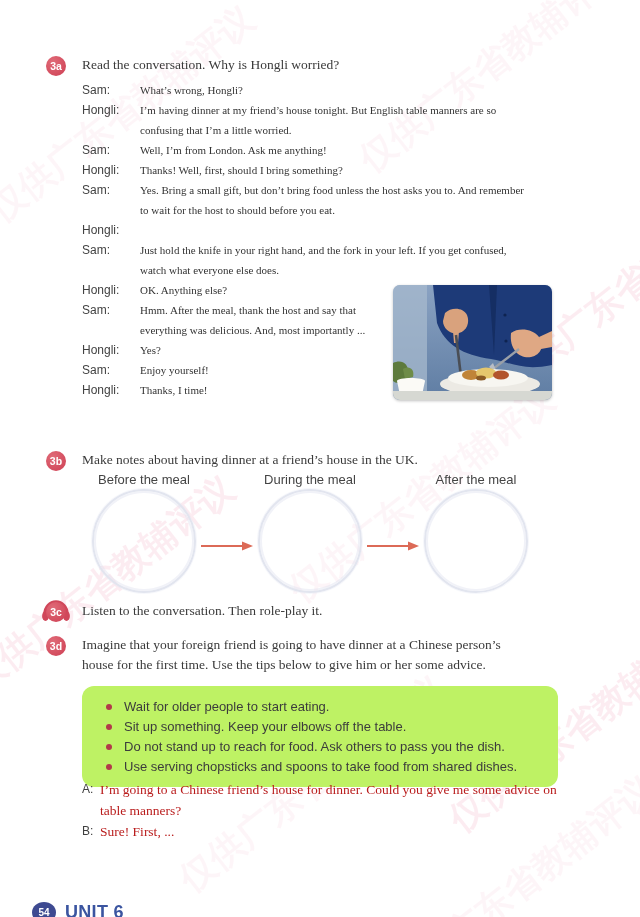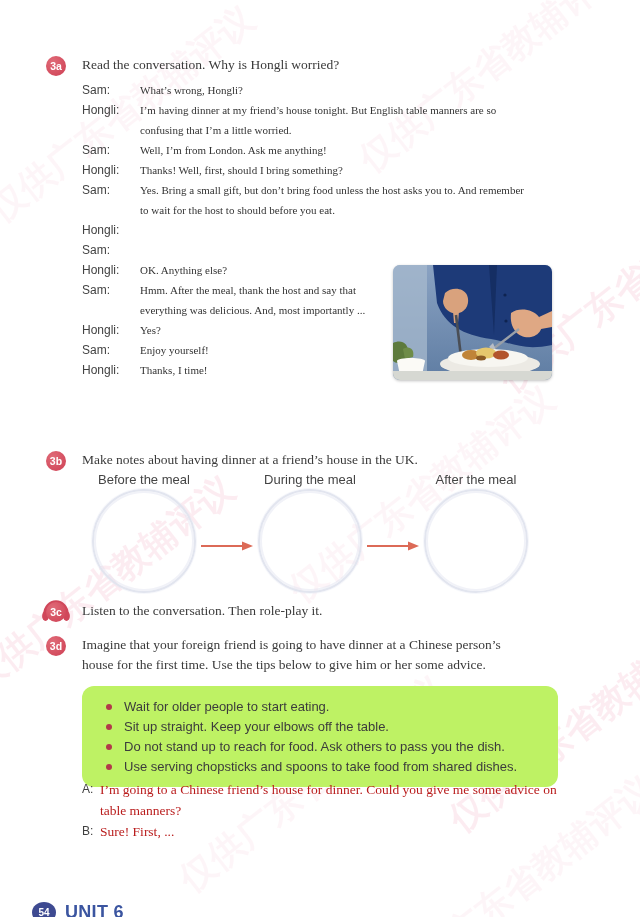--- a/index.html
+++ b/index.html
@@ -158,20 +158,21 @@
         </div>
         <div class="d-row">
           <span class="d-speaker">Sam:</span>
           <span class="d-text">Yes. Bring a small gift, but don’t bring food unless the host asks you to. And remember to wait for the host to should before you eat.</span>
         </div>
         <div class="d-row">
           <span class="d-speaker">Hongli:</span>
         </div>
         <div class="d-row">
           <span class="d-speaker">Sam:</span>
+          <span class="d-text">Just hold the knife in your right hand, and the fork in your left. If you get confused, watch what everyone else does.</span>
         </div>
 
         <div class="dialog-split">
           <div class="dialog-left">
             <div class="d-row">
               <span class="d-speaker">Hongli:</span>
               <span class="d-text">OK. Anything else?</span>
             </div>
             <div class="d-row">
               <span class="d-speaker">Sam:</span>
@@ -285,21 +286,21 @@
         <span class="sec-title wide">Imagine that your foreign friend is going to have dinner at a Chinese person’s house for the first time. Use the tips below to give him or her some advice.</span>
       </div>
 
       <div class="tips-box">
         <div class="tip-row">
           <span class="tip-bullet"></span>
           <span class="tip-text">Wait for older people to start eating.</span>
         </div>
         <div class="tip-row">
           <span class="tip-bullet"></span>
-          <span class="tip-text">Sit up straight. Keep your elbows off the table.</span>
+          <span class="tip-text">Sit up something. Keep your elbows off the table.</span>
         </div>
         <div class="tip-row">
           <span class="tip-bullet"></span>
           <span class="tip-text">Do not stand up to reach for food. Ask others to pass you the dish.</span>
         </div>
         <div class="tip-row">
           <span class="tip-bullet"></span>
           <span class="tip-text">Use serving chopsticks and spoons to take food from shared dishes.</span>
         </div>
       </div>

